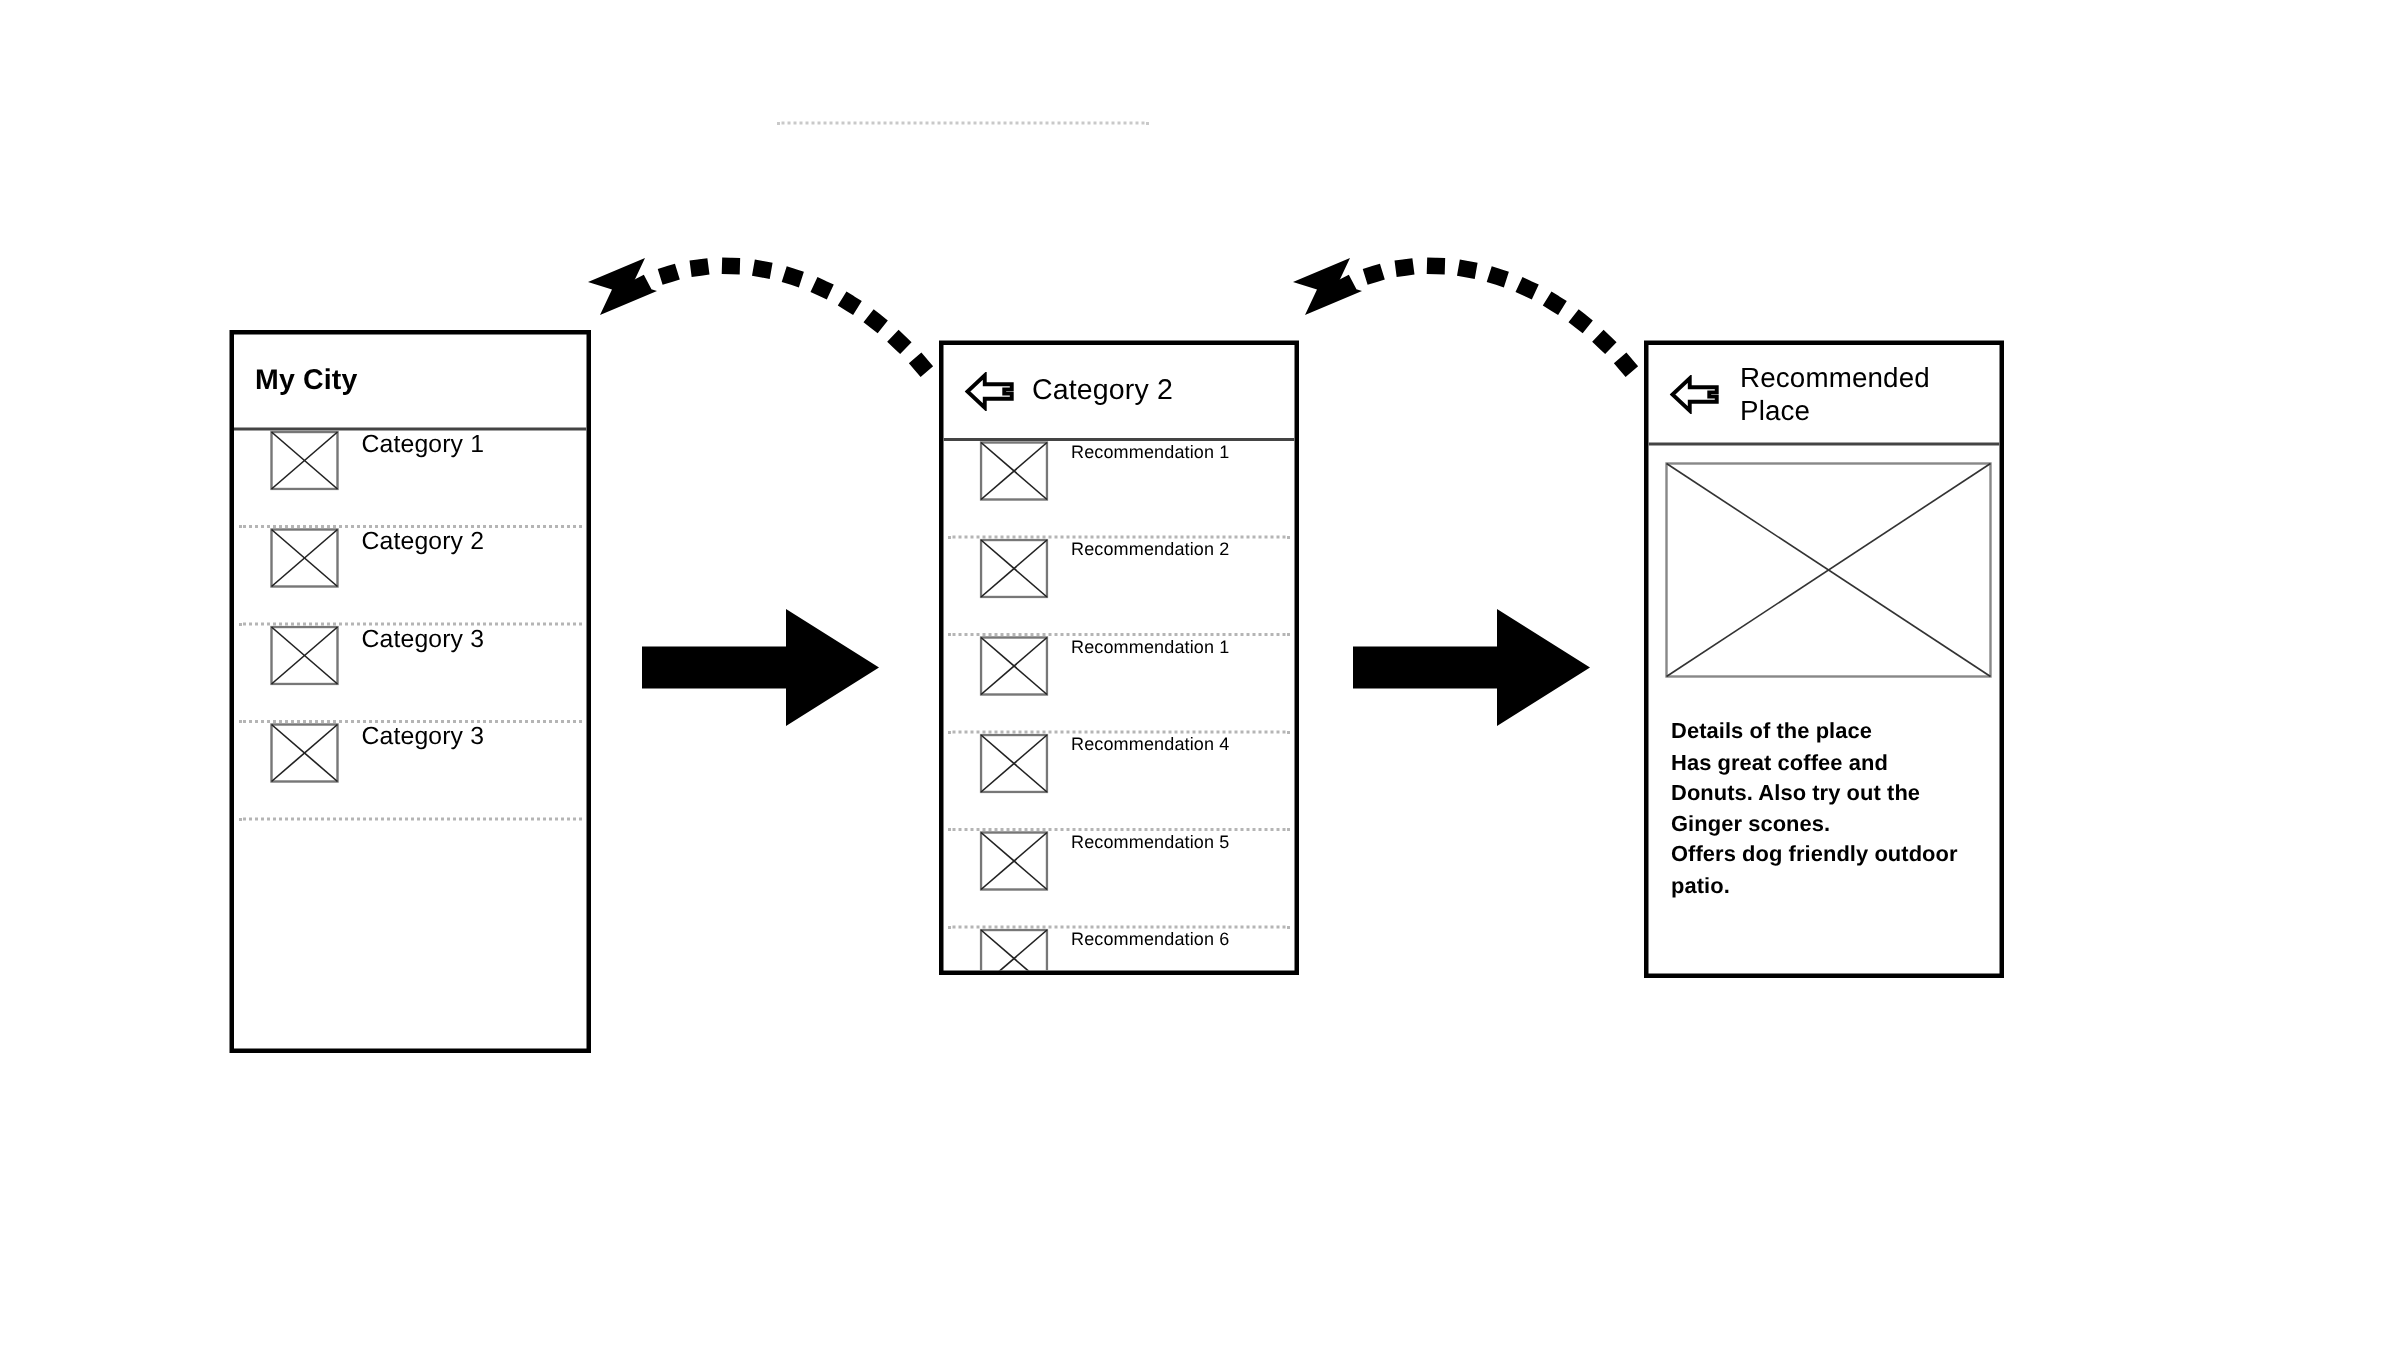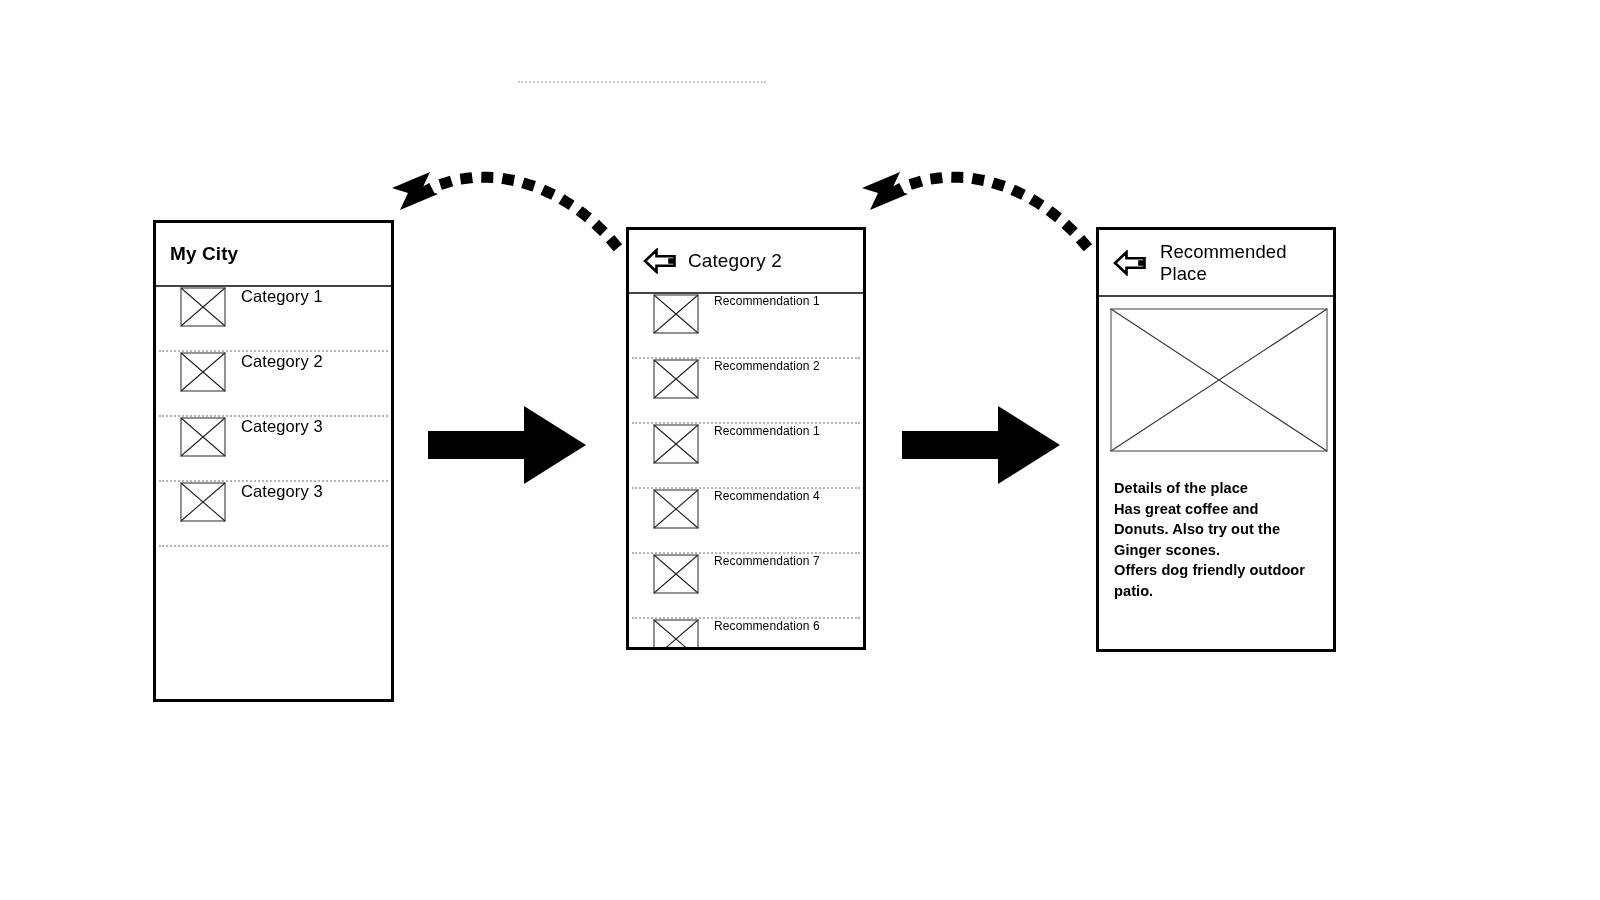--- a/index.html
+++ b/index.html
@@ -234,21 +234,21 @@
         </svg>
         <span class="row-label">Recommendation 4</span>
       </div>
 
       <div class="list-row">
         <svg class="thumb" viewBox="0 0 46 40">
           <rect x="1" y="1" width="44" height="38" fill="none" stroke="#777777" stroke-width="1.6"></rect>
           <line x1="1" y1="1" x2="45" y2="39" stroke="#222222" stroke-width="1.1"></line>
           <line x1="45" y1="1" x2="1" y2="39" stroke="#222222" stroke-width="1.1"></line>
         </svg>
-        <span class="row-label">Recommendation 7</span>
+        <span class="row-label">Recommendation 5</span>
       </div>
 
       <div class="list-row">
         <svg class="thumb" viewBox="0 0 46 40">
           <rect x="1" y="1" width="44" height="38" fill="none" stroke="#777777" stroke-width="1.6"></rect>
           <line x1="1" y1="1" x2="45" y2="39" stroke="#222222" stroke-width="1.1"></line>
           <line x1="45" y1="1" x2="1" y2="39" stroke="#222222" stroke-width="1.1"></line>
         </svg>
         <span class="row-label">Recommendation 6</span>
       </div>

